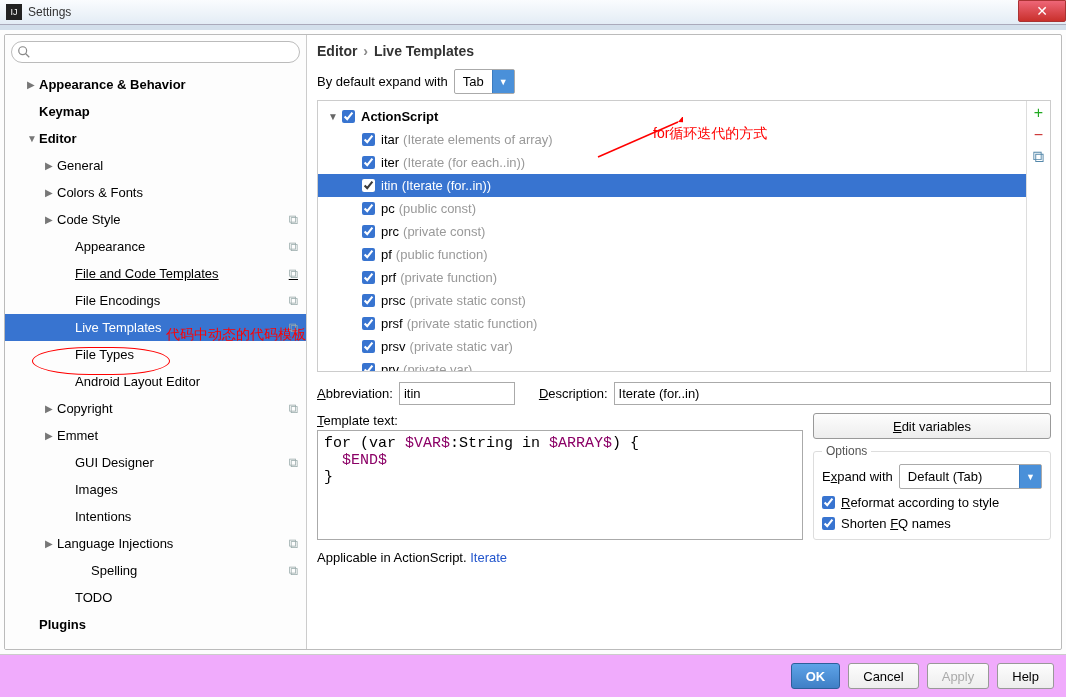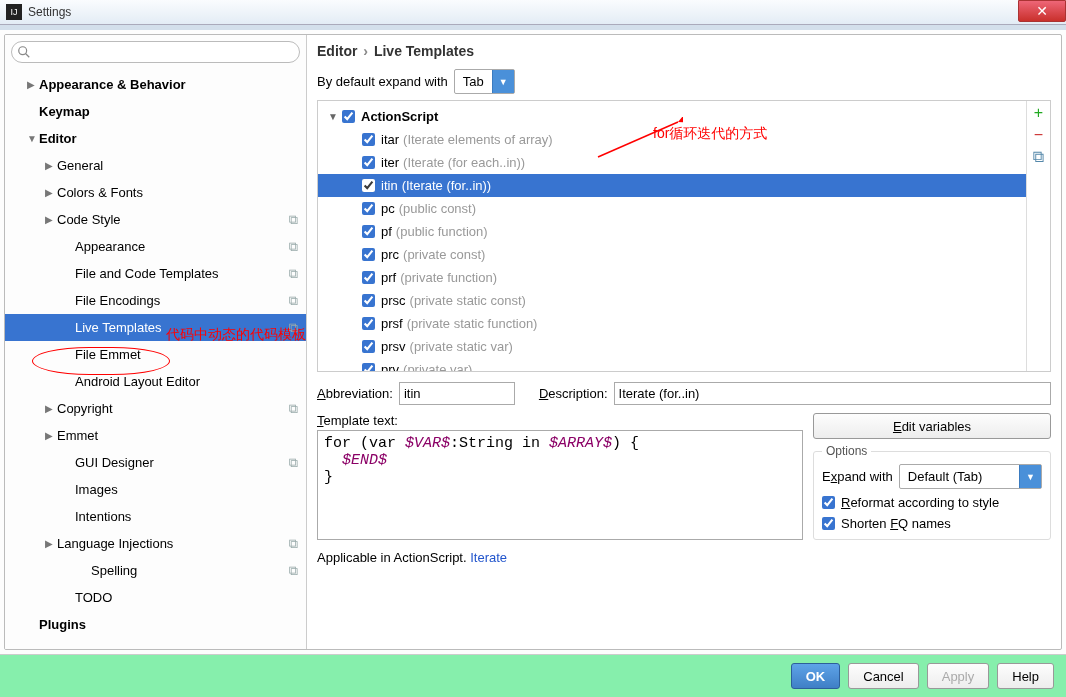--- a/index.html
+++ b/index.html
@@ -46,32 +46,32 @@
 .sidebtns .b{ width:16px; height:16px; display:flex; align-items:center; justify-content:center; font-size:16px; cursor:pointer;}
 .annot{ position:absolute; color:red; font-size:14px; pointer-events:none;}
 .formrow{ display:flex; align-items:center; gap:6px; margin-bottom:8px;}
 .formrow label{ font-size:13px;}
 .formrow input[type=text]{ height:23px; border:1px solid #aaa; padding:0 4px; font-size:13px;}
 .under{ text-decoration:underline;}
 .tpltextlbl{ font-size:13px; margin-bottom:2px;}
 .tplcodewrap{ display:flex; gap:10px;}
 .codebox{ flex:1; border:1px solid #aaa; height:110px; padding:4px 6px; font-family:"Courier New",monospace; font-size:15px; background:#fff; white-space:pre; overflow:auto;}
 .codebox .kw{ color:#000;}
-.codebox .var{ color:#8b0066; font-style:italic;}
+.codebox .var{ color:#8b0066; }
 .rightside{ width:238px; display:flex; flex-direction:column; gap:6px;}
 .btn{ height:26px; border:1px solid #999; background:linear-gradient(#fdfdfd,#ededed); border-radius:3px; font-size:13px; padding:0 14px; cursor:pointer; display:inline-flex; align-items:center; justify-content:center;}
 .btn.primary{ background:linear-gradient(#5ea3e8,#3f7fc6); border-color:#2d5f9a; color:#fff; font-weight:bold;}
 .btn:disabled{ color:#aaa;}
 .optgroup{ border:1px solid #ddd; border-radius:3px; padding:6px 8px 8px 8px; position:relative; margin-top:6px;}
 .optgroup .legend{ position:absolute; top:-8px; left:8px; background:#fff; padding:0 4px; font-size:12px; color:#555;}
 .optrow{ display:flex; align-items:center; gap:6px; margin-top:6px; font-size:13px;}
 .optrow input[type=checkbox]{ accent-color:#3874d0;}
 .applic{ margin-top:10px; font-size:13px;}
 .applic a{ color:#2255cc; text-decoration:none;}
-.footer{ border-top:1px solid #ccc; padding:8px 12px; display:flex; justify-content:flex-end; gap:8px; background:#86efac;}
+.footer{ border-top:1px solid #ccc; padding:8px 12px; display:flex; justify-content:flex-end; gap:8px; background:#f0abfc;}
 .redcircle{ position:absolute; border:1px solid red; border-radius:50%/60%; pointer-events:none;}
 .arrowline{ position:absolute; pointer-events:none;}
 </style>
 </head>
 <body>
 
 <div class="titlebar">
   <div class="appicon">IJ</div>
   <div class="title">Settings</div>
   <div class="closebtn">✕</div>
@@ -113,38 +113,38 @@
           <div class="trow" style="padding-left: 40px;">
             <span class="arrow">▶</span>
             <span class="lbl">Code Style</span>
             <span class="copyicon">⧉</span>
           </div>
           <div class="trow" style="padding-left: 58px;">
             <span class="arrow"></span>
             <span class="lbl">Appearance</span>
             <span class="copyicon">⧉</span>
           </div>
-          <div class="trow" style="padding-left: 58px;">
+          <div class="trow" style="padding-left: 58px; text-decoration: underline;">
             <span class="arrow"></span>
             <span class="lbl">File and Code Templates</span>
             <span class="copyicon">⧉</span>
           </div>
           <div class="trow" style="padding-left: 58px;">
             <span class="arrow"></span>
             <span class="lbl">File Encodings</span>
             <span class="copyicon">⧉</span>
           </div>
           <div class="trow selected" style="padding-left: 58px;">
             <span class="arrow"></span>
             <span class="lbl">Live Templates</span>
             <span class="copyicon">⧉</span>
           </div>
           <div class="trow" style="padding-left: 58px;">
             <span class="arrow"></span>
-            <span class="lbl">File Emmet</span>
+            <span class="lbl">File Types</span>
           </div>
           <div class="trow" style="padding-left: 58px;">
             <span class="arrow"></span>
             <span class="lbl">Android Layout Editor</span>
           </div>
           <div class="trow" style="padding-left: 40px;">
             <span class="arrow">▶</span>
             <span class="lbl">Copyright</span>
             <span class="copyicon">⧉</span>
           </div>
@@ -224,27 +224,27 @@
               <span class="abbr">itin</span> 
               <span class="desc">(Iterate (for..in))</span>
             </div>
             <div class="tplrow tpl-indent">
               <input type="checkbox" class="chk" checked="" style="">
               <span class="abbr">pc</span> 
               <span class="desc">(public const)</span>
             </div>
             <div class="tplrow tpl-indent">
               <input type="checkbox" class="chk" checked="" style="">
+              <span class="abbr">prc</span> 
+              <span class="desc">(private const)</span>
+            </div>
+            <div class="tplrow tpl-indent">
+              <input type="checkbox" class="chk" checked="" style="">
               <span class="abbr">pf</span> 
               <span class="desc">(public function)</span>
-            </div>
-            <div class="tplrow tpl-indent">
-              <input type="checkbox" class="chk" checked="" style="">
-              <span class="abbr">prc</span> 
-              <span class="desc">(private const)</span>
             </div>
             <div class="tplrow tpl-indent">
               <input type="checkbox" class="chk" checked="" style="">
               <span class="abbr">prf</span> 
               <span class="desc">(private function)</span>
             </div>
             <div class="tplrow tpl-indent">
               <input type="checkbox" class="chk" checked="" style="">
               <span class="abbr">prsc</span> 
               <span class="desc">(private static const)</span>

